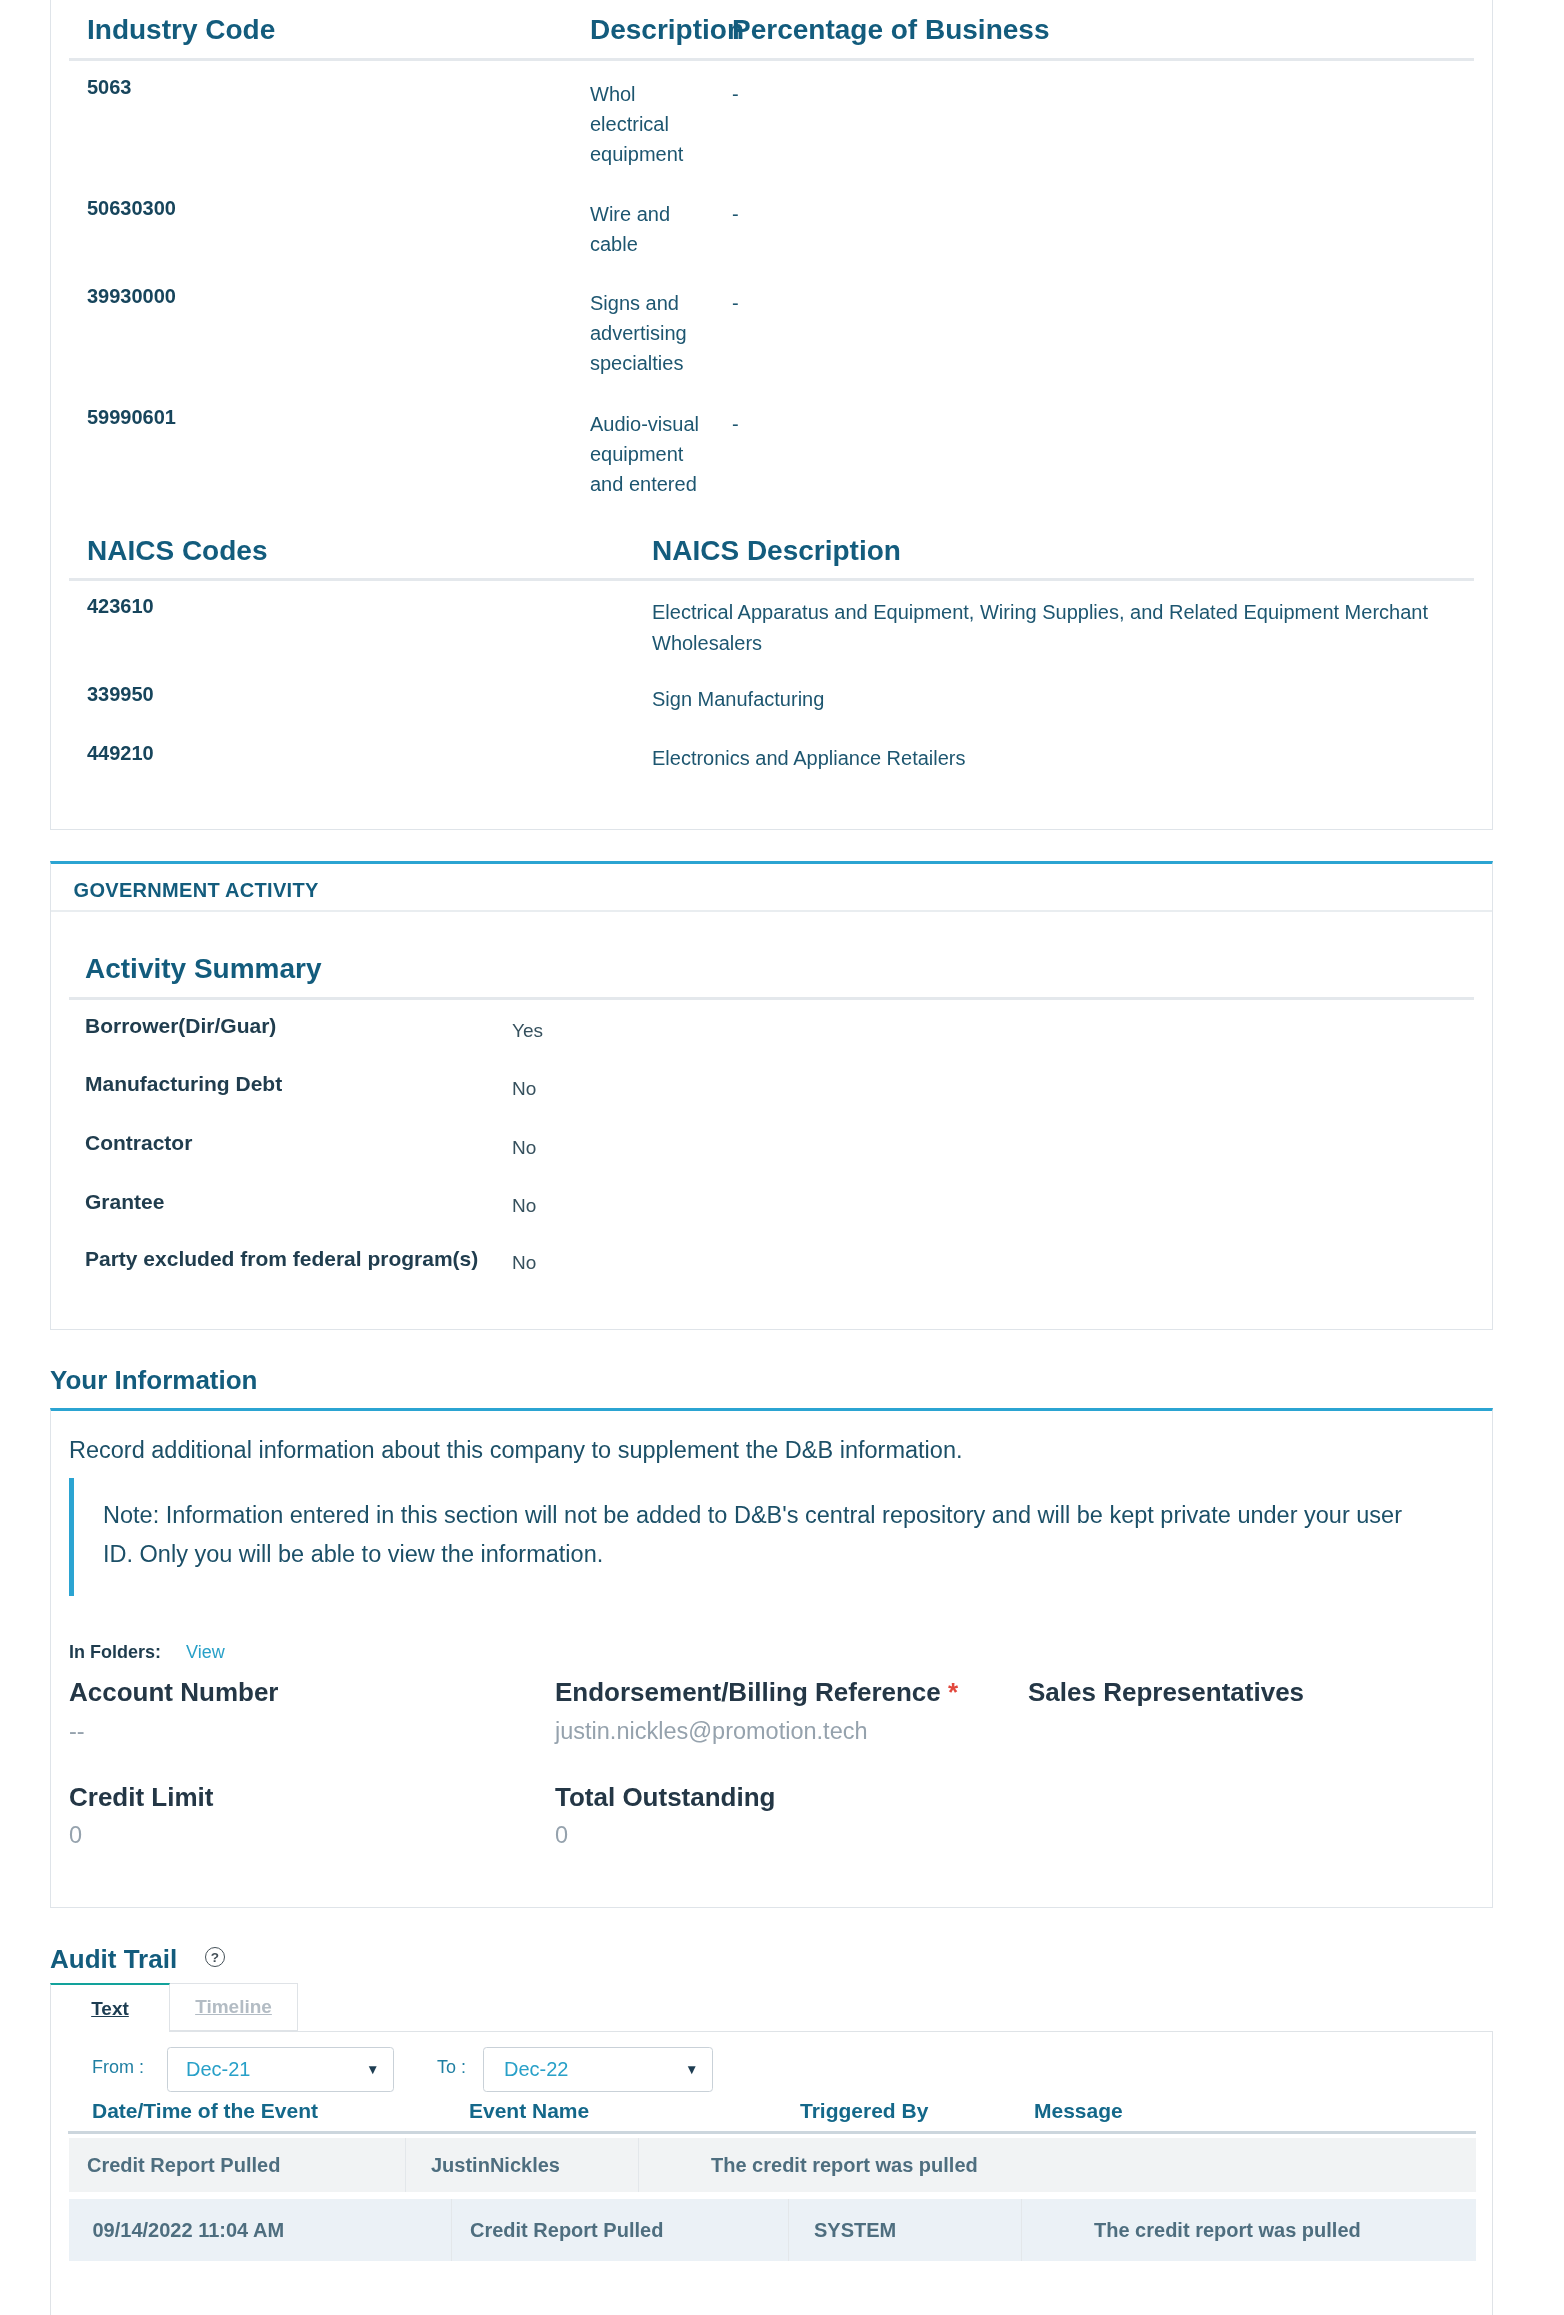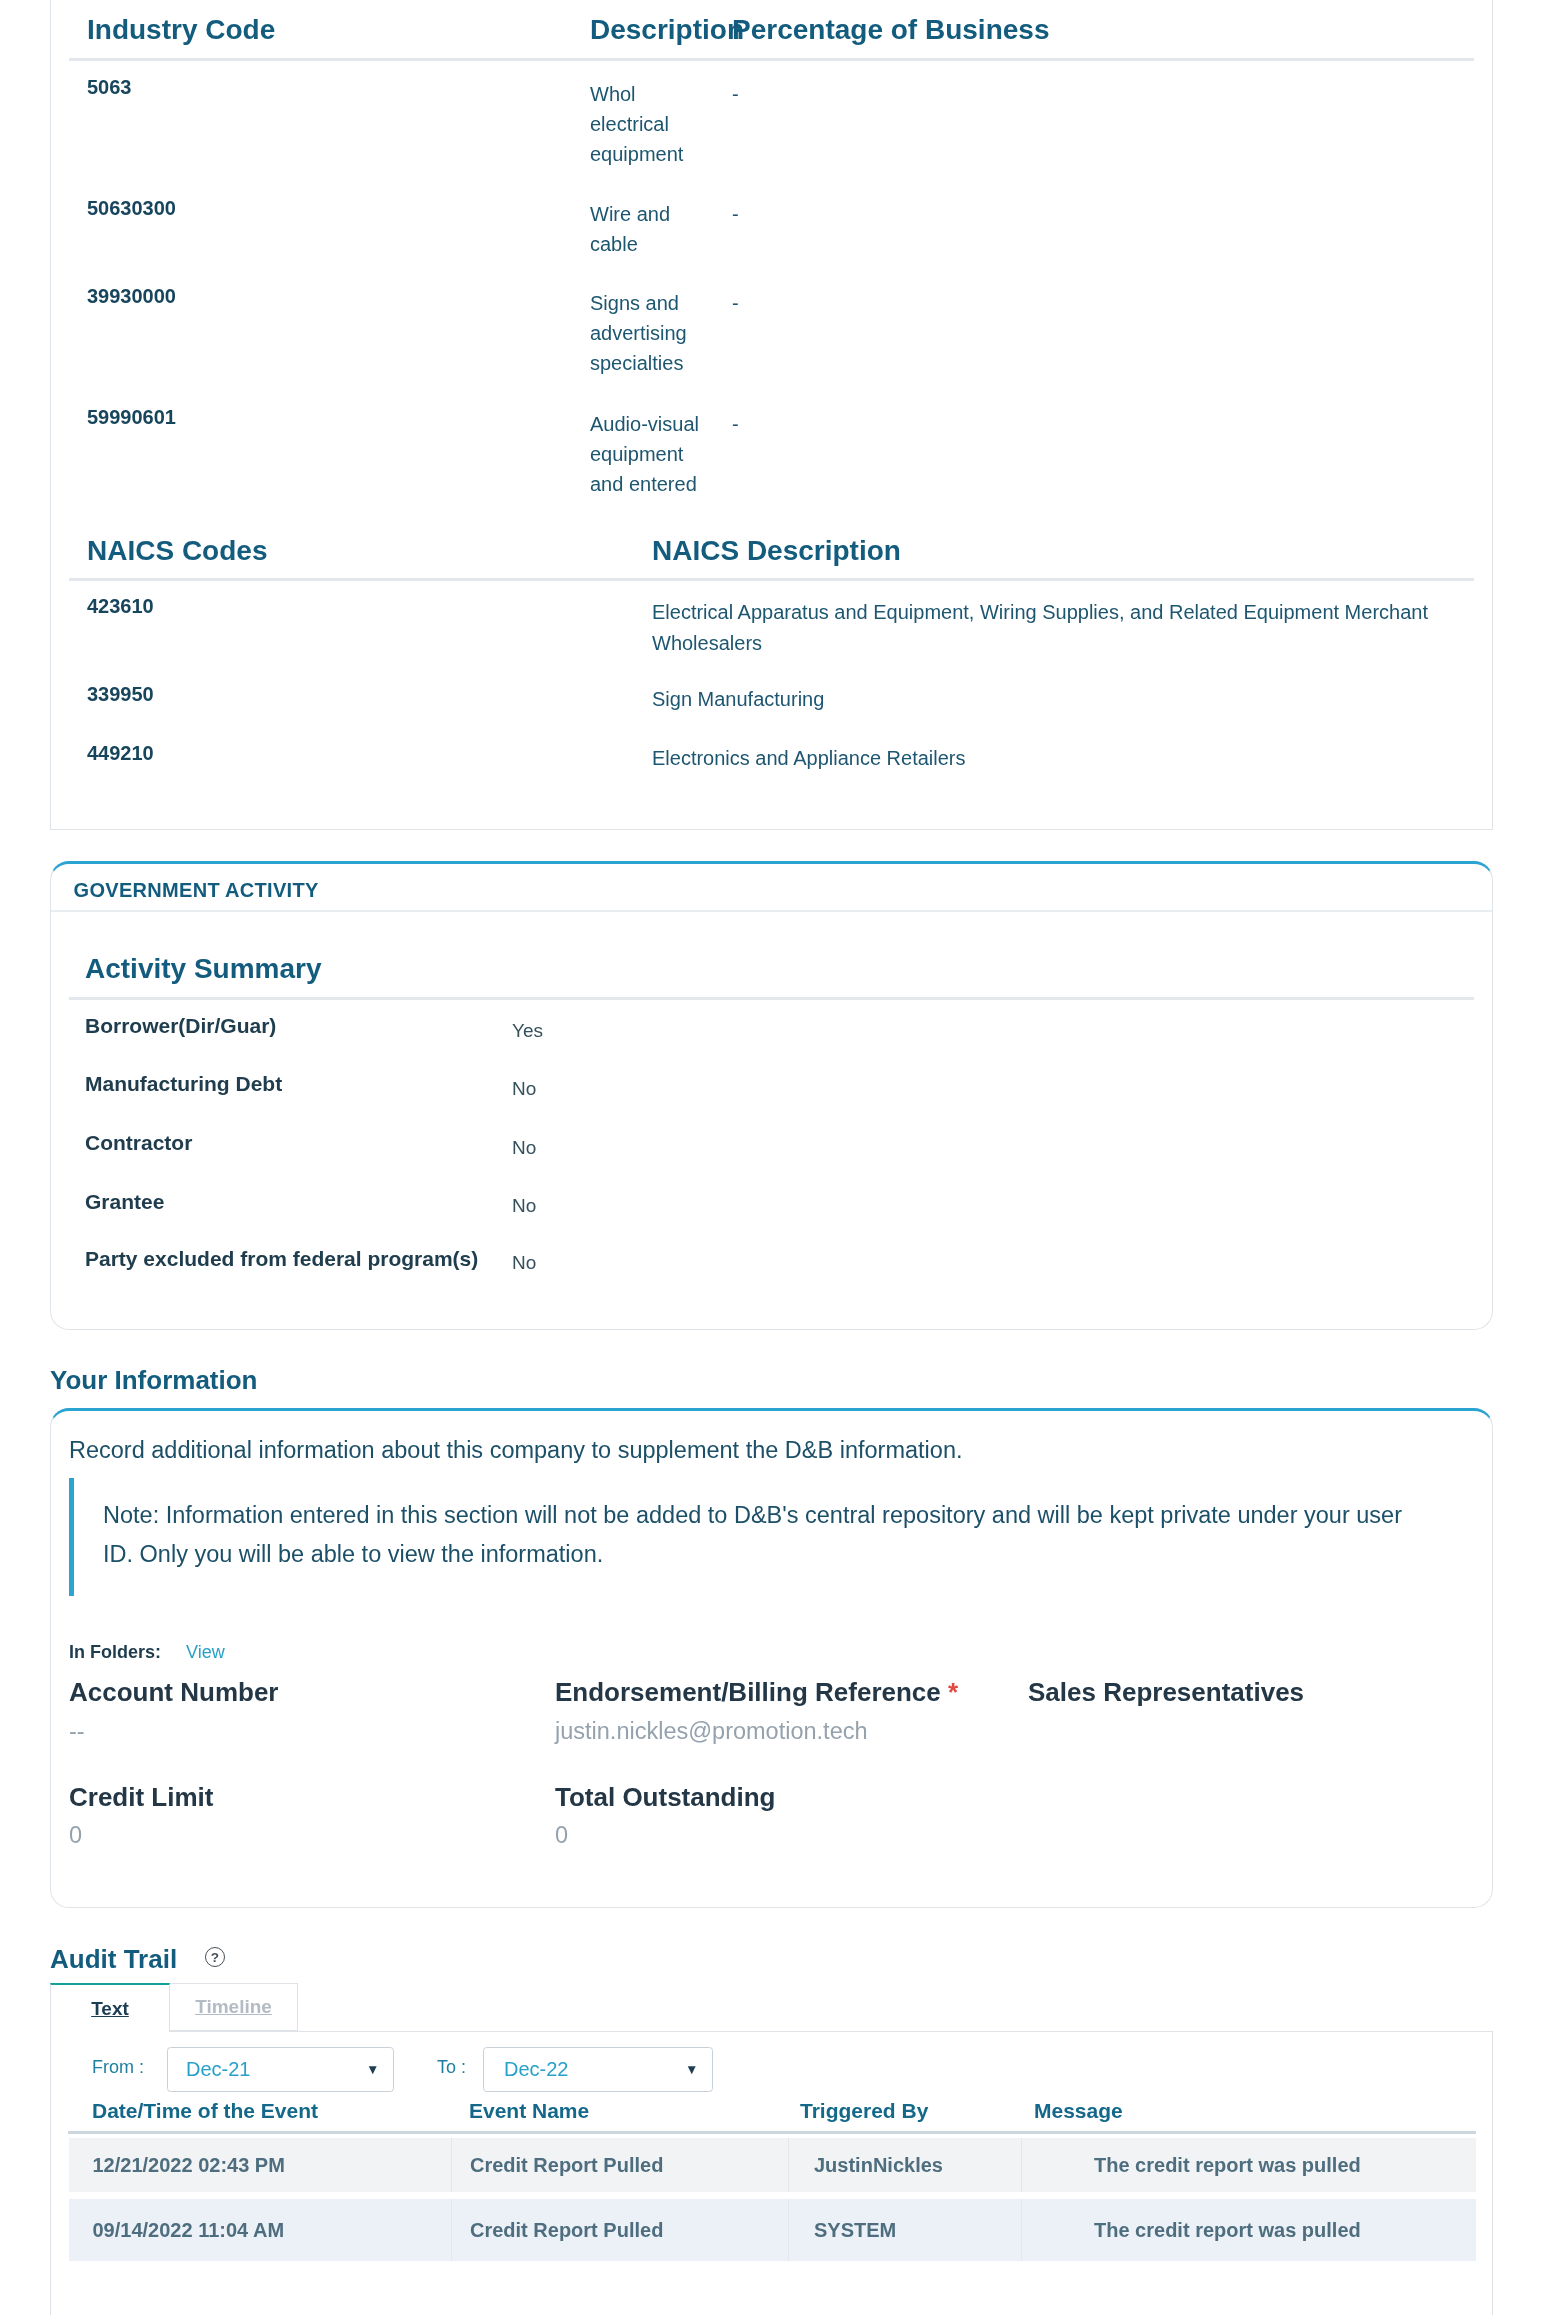--- a/index.html
+++ b/index.html
@@ -1,20 +1,20 @@
 <!DOCTYPE html>
 <html style="font-size:14.5px"><head>
 <meta charset="utf-8">
 <style>
   html,body{margin:0;padding:0;background:#ffffff;}
   .stage{position:relative;width:1565px;height:2316px;overflow:hidden;background:#ffffff;
          font-family:"Liberation Sans",sans-serif;}
   .abs{position:absolute;}
   .card{position:absolute;background:#fff;border:0.9px solid #dfe4e9;box-sizing:border-box;}
-  .accent-top{border-top:3.6px solid #2ba4d2;border-radius:19px;}
+  .accent-top{border-top:3.6px solid #2ba4d2;}
   .divider{position:absolute;background:#e4e8ec;height:2.7px;}
   .thin-div{position:absolute;background:#e9edf0;height:1.8px;}
   .th{font-size:28px;line-height:25px;font-weight:700;color:#135c7d;white-space:nowrap;}
   .code{font-size:20px;line-height:25px;font-weight:700;color:#17455c;white-space:nowrap;}
   .desc{font-size:20px;line-height:30px;font-weight:400;color:#1d5670;}
   .ndesc{font-size:20px;line-height:31px;font-weight:400;color:#1d5670;}
   .sec-title{font-size:20px;line-height:23.5px;font-weight:700;color:#135c7d;letter-spacing:0.3px;white-space:nowrap;}
   .act-label{font-size:21px;line-height:25px;font-weight:700;color:#203d4e;white-space:nowrap;}
   .act-value{font-size:19px;line-height:23.5px;font-weight:400;color:#35505d;white-space:nowrap;}
   .h1{font-size:26px;line-height:33px;font-weight:700;color:#135c7d;white-space:nowrap;}
@@ -161,21 +161,20 @@
     <span class="arrow" style="left:201px;top:13.6px;">▼</span>
   </div>
 
   <span class="abs a-th" style="left:92px;top:2098px;">Date/Time of the Event</span>
   <span class="abs a-th" style="left:469px;top:2098px;">Event Name</span>
   <span class="abs a-th" style="left:800px;top:2098px;">Triggered By</span>
   <span class="abs a-th" style="left:1034px;top:2098px;">Message</span>
   <div class="a-underline" style="left:68px;top:2131px;width:1408px;"></div>
 
   <div class="arow" style="left:69px;top:2138px;width:1407px;height:54px;background:#f1f3f4;">
-    <div class="cell c1">12/21/2022 02:43 PM</div>
     <div class="cell c2">Credit Report Pulled</div>
     <div class="cell c3">JustinNickles</div>
     <div class="cell c4">The credit report was pulled</div>
   </div>
   <div class="arow" style="left:69px;top:2199px;width:1407px;height:62px;background:#ebf1f6;">
     <div class="cell c1">09/14/2022 11:04 AM</div>
     <div class="cell c2">Credit Report Pulled</div>
     <div class="cell c3">SYSTEM</div>
     <div class="cell c4">The credit report was pulled</div>
   </div>

